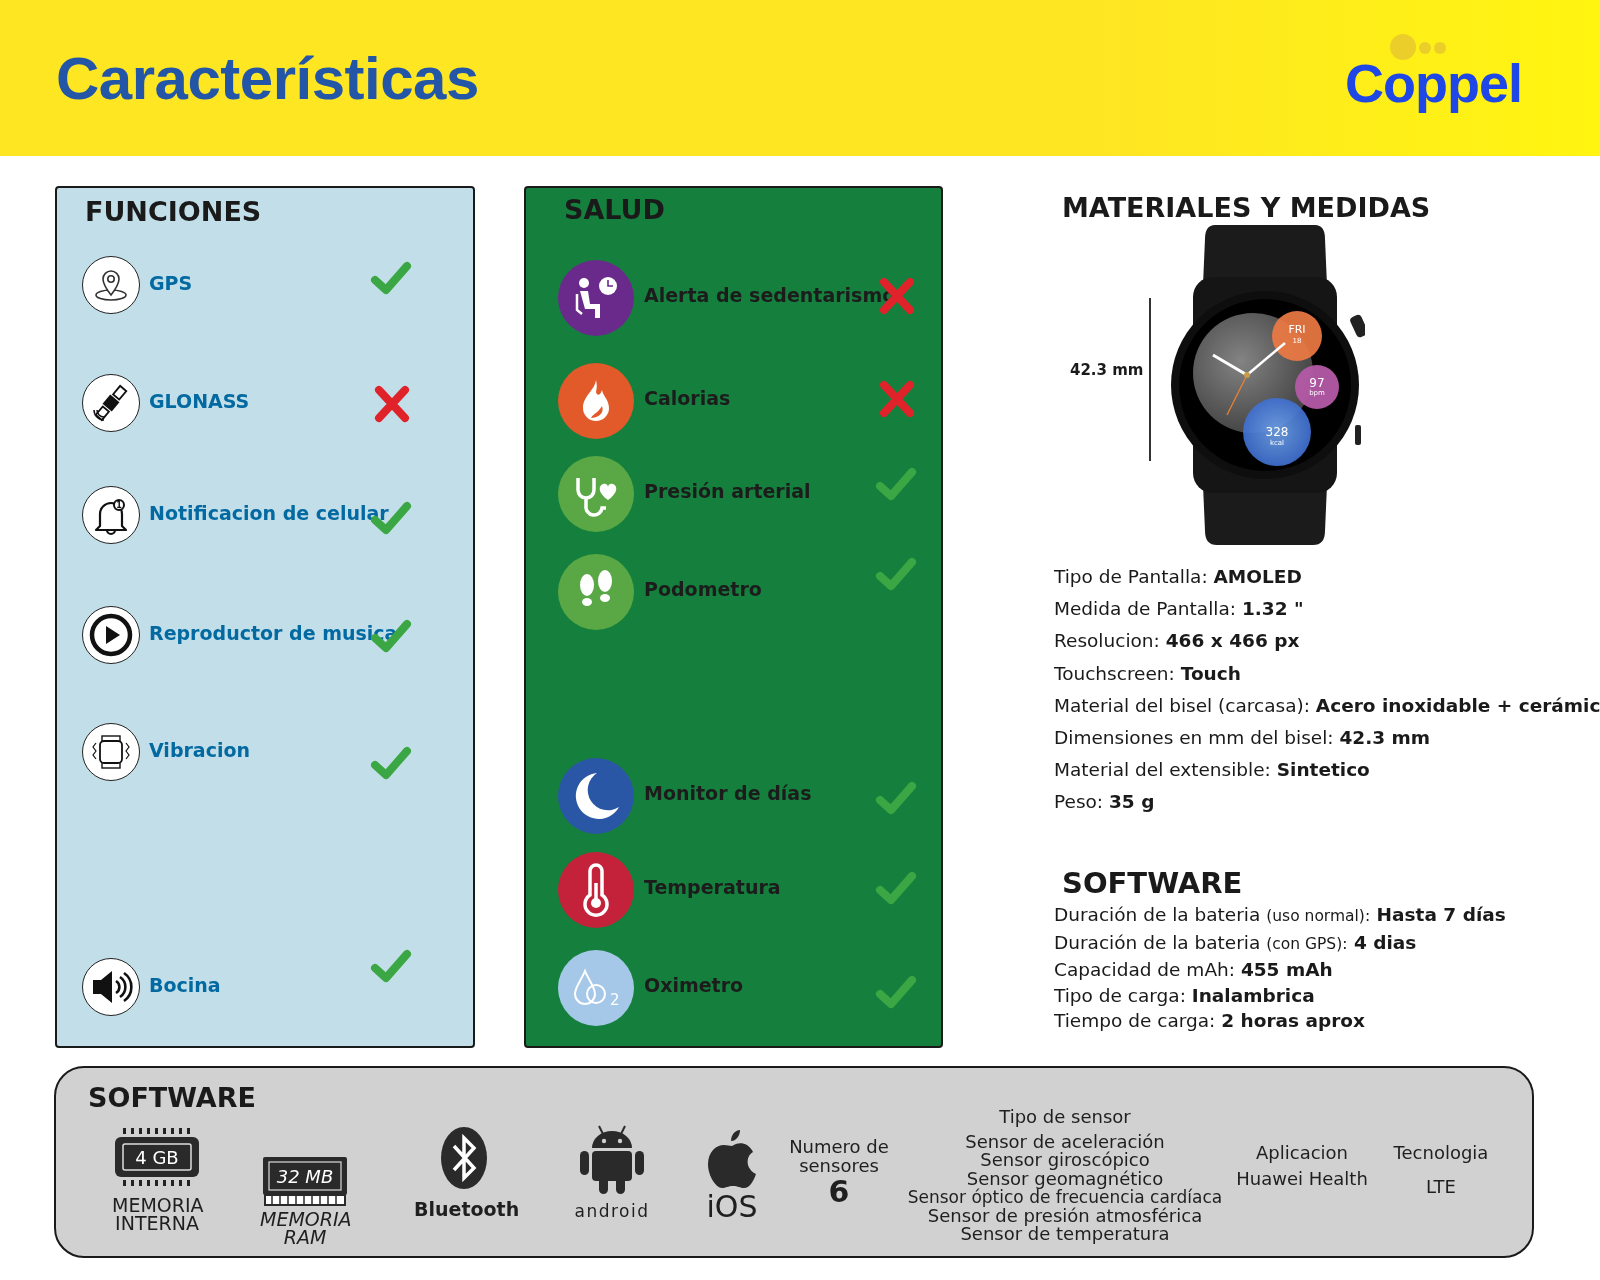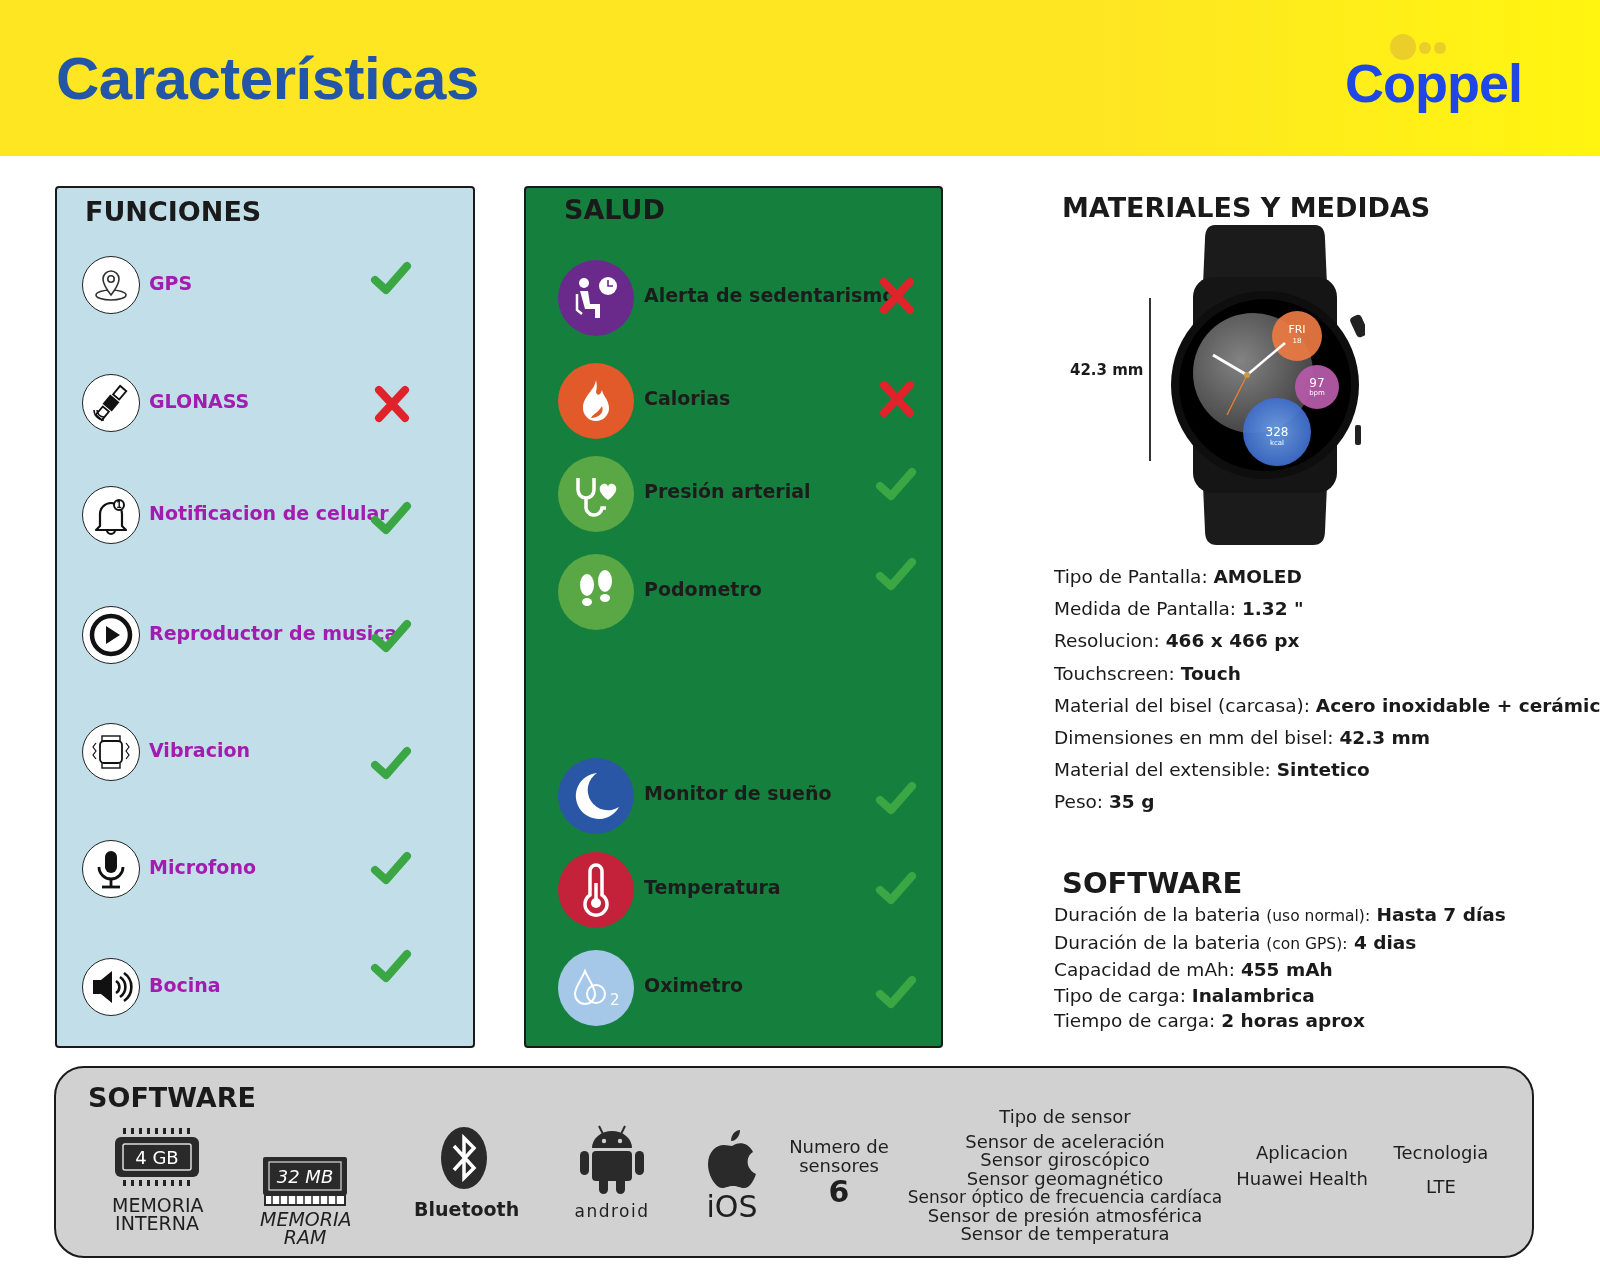--- a/index.html
+++ b/index.html
@@ -16,21 +16,21 @@
   .logo-text { position: absolute; left: 0; top: 20px; font-family: "Liberation Sans", sans-serif; font-weight: bold; font-size: 54px; color: #1f47e6; letter-spacing: -1px; }
 
   
   .panel { position: absolute; border: 2.5px solid #1a1a1a; border-radius: 4px; }
   .panel-funciones { left: 55px; top: 186px; width: 420px; height: 862px; background: #c2dfe9; }
   .panel-salud { left: 524px; top: 186px; width: 419px; height: 862px; background: #15803d; }
   .panel-title { position: absolute; font-family: "DejaVu Sans", sans-serif; font-weight: bold; font-size: 27px; color: #1a1a1a; }
 
   .feat-row { position: absolute; left: 0; height: 60px; width: 100%; }
   .feat-icon { position: absolute; left: 25px; top: 0; width: 58px; height: 58px; border-radius: 50%; background: #fff; border: 1.5px solid #222; display: flex; align-items: center; justify-content: center; }
-  .feat-label { position: absolute; left: 92px; top: 16px; font-size: 19px; font-weight: bold; color: #a21caf; white-space: nowrap; }
+  .feat-label { position: absolute; left: 92px; top: 16px; font-size: 19px; font-weight: bold; color: #0369a1; white-space: nowrap; }
   .feat-status { position: absolute; left: 312px; top: 0; width: 44px; height: 44px; }
 
   .salud-row { position: absolute; left: 0; height: 78px; width: 100%; }
   .salud-icon { position: absolute; left: 32px; top: 0; width: 76px; height: 76px; border-radius: 50%; display: flex; align-items: center; justify-content: center; }
   .salud-label { position: absolute; left: 118px; top: 24px; font-size: 19px; font-weight: bold; color: #1c1c1c; white-space: nowrap; }
   .salud-status { position: absolute; left: 348px; top: 14px; width: 44px; height: 44px; }
 
   
   .mat-title { position: absolute; left: 1062px; top: 192px; font-size: 27px; font-weight: bold; color: #1a1a1a; }
   .watch { position: absolute; left: 1165px; top: 225px; width: 200px; height: 320px; }
@@ -141,34 +141,20 @@
           <path d="M8 14 L5 18 L8 22 L5 26 L8 30" fill="none" stroke="#111" stroke-width="1.2"></path>
           <path d="M38 14 L41 18 L38 22 L41 26 L38 30" fill="none" stroke="#111" stroke-width="1.2"></path>
         </svg>
     </div>
     <div class="feat-label">Vibracion</div>
     <svg class="feat-status" style="top:18px;" viewBox="0 0 44 44">
         <path d="M6 24 L17 34 L38 10" fill="none" stroke="#3ba744" stroke-width="8" stroke-linecap="round" stroke-linejoin="round"></path>
       </svg>
   </div>
 
-  <div class="feat-row" style="top:652px;">
-    <div class="feat-icon">
-      <svg width="44" height="44" viewBox="0 0 44 44">
-          <rect x="16" y="4" width="12" height="22" rx="6" fill="#111"></rect>
-          <path d="M10 20 A12 12 0 0 0 34 20" fill="none" stroke="#111" stroke-width="2.8"></path>
-          <line x1="22" y1="32" x2="22" y2="39" stroke="#111" stroke-width="2.8"></line>
-          <line x1="13" y1="40" x2="31" y2="40" stroke="#111" stroke-width="2.8"></line>
-        </svg>
-    </div>
-    <div class="feat-label">Microfono</div>
-    <svg class="feat-status" style="top:6px;" viewBox="0 0 44 44">
-        <path d="M6 24 L17 34 L38 10" fill="none" stroke="#3ba744" stroke-width="8" stroke-linecap="round" stroke-linejoin="round"></path>
-      </svg>
-  </div>
 
   <div class="feat-row" style="top:770px;">
     <div class="feat-icon">
       <svg width="46" height="46" viewBox="0 0 46 46">
           <path d="M5 16 L13 16 L24 7 L24 39 L13 30 L5 30 Z" fill="#111"></path>
           <path d="M28 17 A7 7 0 0 1 28 29" fill="none" stroke="#111" stroke-width="2.6"></path>
           <path d="M32 13 A12 12 0 0 1 32 33" fill="none" stroke="#111" stroke-width="2.6"></path>
           <path d="M36 9 A17 17 0 0 1 36 37" fill="none" stroke="#111" stroke-width="2.6"></path>
         </svg>
     </div>
@@ -240,21 +226,21 @@
       </svg>
   </div>
 
 
   <div class="salud-row" style="top:570px;">
     <div class="salud-icon" style="background:#2a57a5;">
       <svg width="58" height="58" viewBox="0 0 58 58">
           <path d="M30 6 A23 23 0 1 0 52 40 A19 19 0 1 1 30 6 Z" fill="#fff"></path>
         </svg>
     </div>
-    <div class="salud-label">Monitor de sueño</div>
+    <div class="salud-label">Monitor de días</div>
     <svg class="salud-status" style="top:18px;" viewBox="0 0 44 44">
         <path d="M6 24 L17 34 L38 10" fill="none" stroke="#3ba744" stroke-width="8" stroke-linecap="round" stroke-linejoin="round"></path>
       </svg>
   </div>
 
   <div class="salud-row" style="top:664px;">
     <div class="salud-icon" style="background:#c4213a;">
       <svg width="54" height="54" viewBox="0 0 54 54">
           <path d="M21 8 A6 6 0 0 1 33 8 L33 32 A11 11 0 1 1 21 32 Z" fill="none" stroke="#fff" stroke-width="3.5"></path>
           <line x1="27" y1="20" x2="27" y2="36" stroke="#fff" stroke-width="3.5"></line>

